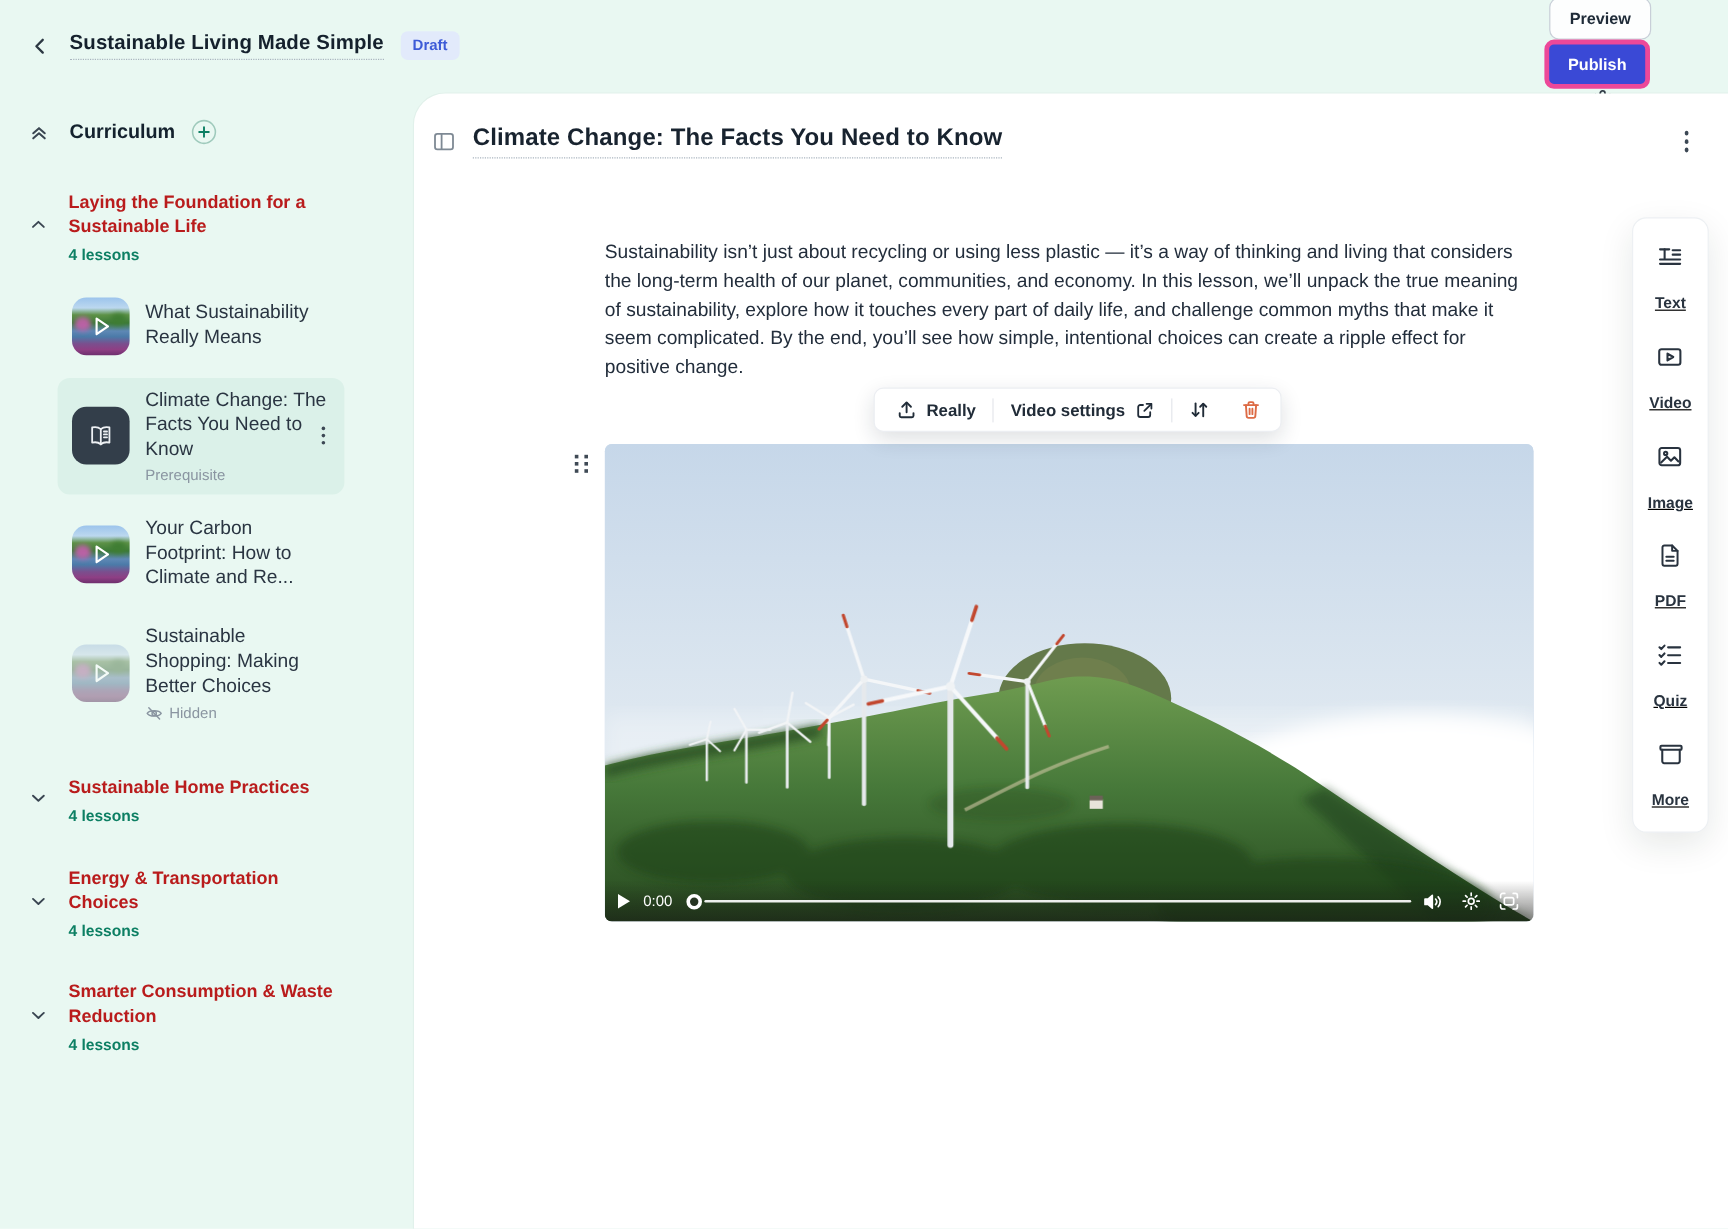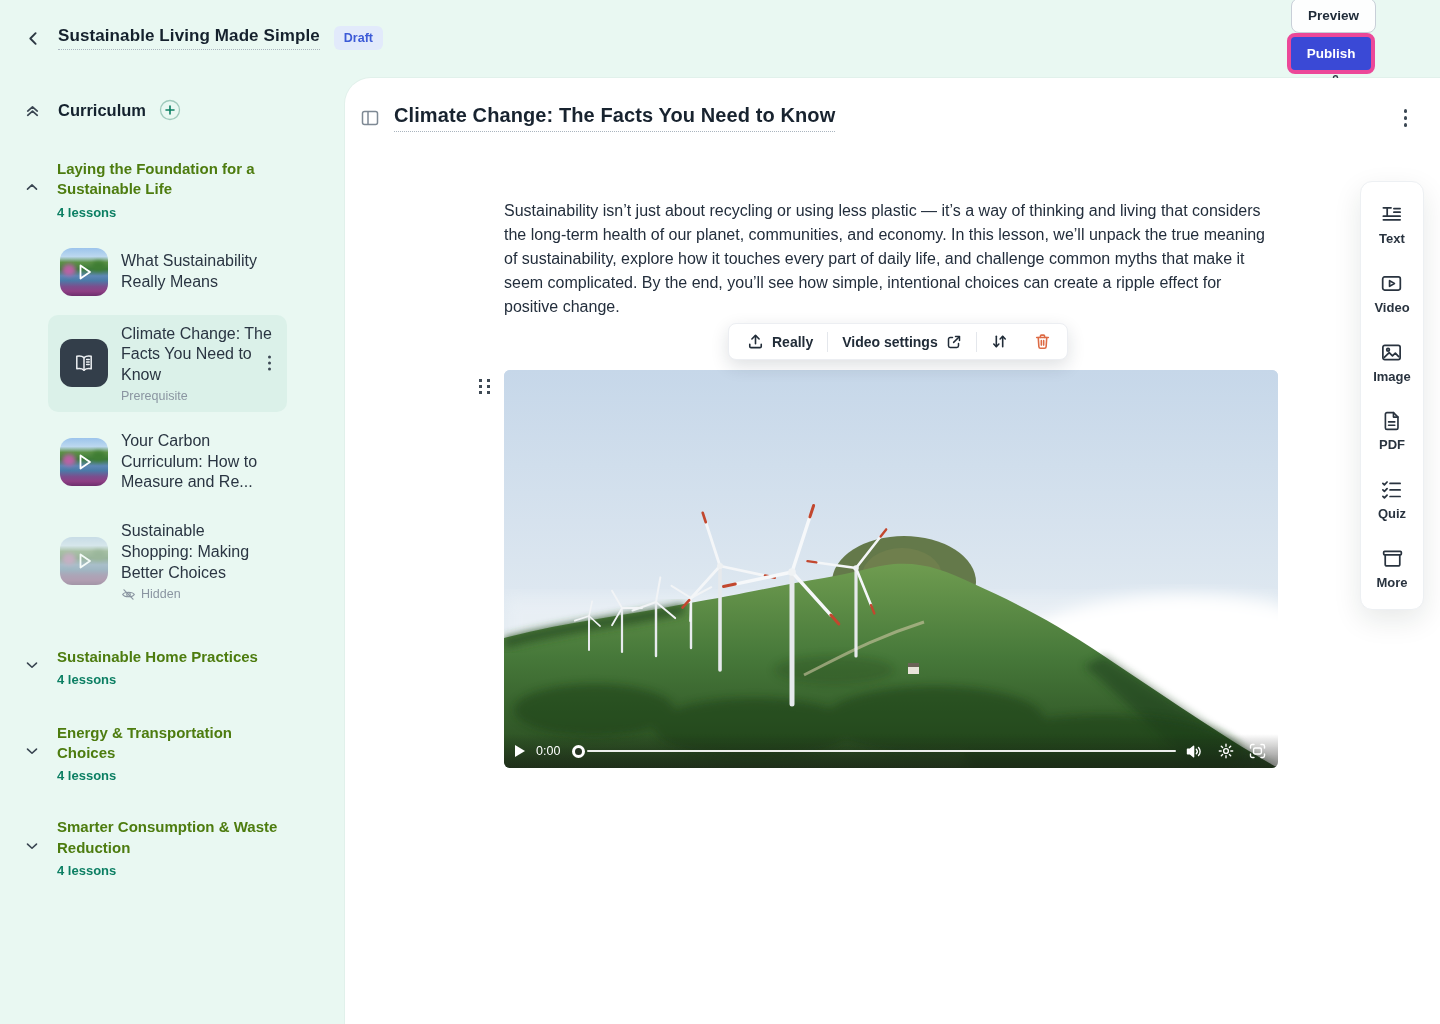--- a/index.html
+++ b/index.html
@@ -20,21 +20,21 @@
   .gear-btn { margin-left:21px; }
 
   
   .sidebar { position:absolute; left:0; top:76px; width:305px; bottom:0; overflow:hidden; }
   .curriculum-header { margin-top:23px; display:flex; align-items:center; padding-left:24px; }
   .curriculum-title { margin-left:17px; font-size:16.5px; font-weight:700; color:#14222e; }
   .add-circle { margin-left:13px; }
   .section { position:relative; padding-left:57px; padding-right:20px; }
   .section-chevron { position:absolute; left:24px; top:50%; transform:translateY(-62%); cursor:pointer; }
   .sec1 { margin-top:38px; }
-  .section-title { font-size:15px; font-weight:700; color:#4d7c0f; line-height:1.35; cursor:pointer; }
+  .section-title { font-size:15px; font-weight:700; color:#b91c1c; line-height:1.35; cursor:pointer; }
   .section-meta { margin-top:5px; font-size:13px; font-weight:600; color:#0c7f63; }
   .lessons { margin-top:19px; display:flex; flex-direction:column; gap:10px; }
   .lesson-row { position:relative; display:flex; align-items:center; margin:0 18px 0 48px; padding:9px 10px 9px 12px; border-radius:10px; cursor:pointer; }
   .lesson-row.selected { background:#dbf1e9; }
   .thumb { width:48px; height:48px; border-radius:12px; flex:none; position:relative; overflow:hidden; }
   .thumb-photo { background:linear-gradient(180deg,#9cc4ec 0%,#bcd8ef 18%,#5d9247 30%,#3c7a37 44%,#5e88b5 58%,#4b7aa8 68%,#7a4f8e 80%,#8e3f84 90%,#6e2f6e 100%); }
   .thumb-photo .blob1{ position:absolute; left:2px; top:16px; width:14px; height:12px; background:#c75fae; border-radius:50%; filter:blur(2px); opacity:.9;}
   .thumb-photo .blob2{ position:absolute; right:3px; top:13px; width:13px; height:10px; background:#3f7d33; border-radius:50%; filter:blur(2px);}
   .thumb-play { position:absolute; inset:0; display:flex; align-items:center; justify-content:center; }
   .thumb-dark { background:#333e4a; display:flex; align-items:center; justify-content:center; }
@@ -64,21 +64,21 @@
 
   .video-block { position:absolute; left:159px; top:292px; width:774px; height:398px; border-radius:6px; overflow:hidden; background:#c9d9ea; }
   .player-bar { position:absolute; left:0; right:0; bottom:0; height:34px; display:flex; align-items:center; padding:0 12px 0 10px; background:linear-gradient(to top, rgba(25,25,22,.55), rgba(25,25,22,0)); }
   .player-time { color:#fff; font-size:12.5px; margin-left:10px; }
   .scrub-knob { margin-left:12px; width:13px; height:13px; border-radius:50%; border:3px solid #fff; background:rgba(40,40,40,.45); flex:none; cursor:pointer; }
   .scrub-track { flex:1; height:2.5px; background:rgba(255,255,255,.92); margin:0 10px 0 2px; border-radius:2px; cursor:pointer; }
   .player-icons { display:flex; align-items:center; gap:15px; }
 
   
   .tool-panel { position:absolute; right:16px; top:103px; width:64px; background:#fff; border:1px solid #edf0f3; border-radius:12px; box-shadow:0 10px 28px rgba(16,36,28,.10); padding:21px 0 19px; display:flex; flex-direction:column; align-items:center; gap:26px; }
-  .tool-item { display:flex; flex-direction:column; align-items:center; gap:5px; background:none; border:none; cursor:pointer; }
+  .tool-item { display:flex; flex-direction:column; align-items:center; gap:19px; background:none; border:none; cursor:pointer;text-decoration:underline; }
   .tool-label { font-size:13px; font-weight:700; color:#29333f; }
 </style>
 </head>
 <body>
 
 <header class="app-header">
   <button class="icon-btn">
     <span>
       <svg width="17" height="17" viewBox="0 0 16 16" fill="none" stroke="#2c3843" stroke-width="1.8" stroke-linecap="round" stroke-linejoin="round">
           <path d="M10 3 L5 8 L10 13"></path>
@@ -184,21 +184,21 @@
       <div class="thumb thumb-photo">
         <span class="blob1"></span>
           <span class="blob2"></span>
         <span class="thumb-play">
           <svg width="22" height="22" viewBox="0 0 22 22" fill="none" stroke="#ffffff" stroke-width="1.8" stroke-linejoin="round">
               <path d="M7.5 4.5 L17 11 L7.5 17.5 Z"></path>
             </svg>
         </span>
       </div>
       <div class="lesson-text">
-        <div class="lesson-title">Your Carbon Curriculum: How to Measure and Re...</div>
+        <div class="lesson-title">Your Carbon Footprint: How to Climate and Re...</div>
       </div>
     </div>
 
     <div class="lesson-row">
       <div class="thumb thumb-photo faded">
         <span class="blob1"></span>
           <span class="blob2"></span>
         <span class="thumb-play">
           <svg width="22" height="22" viewBox="0 0 22 22" fill="none" stroke="#ffffff" stroke-width="1.8" stroke-linejoin="round">
               <path d="M7.5 4.5 L17 11 L7.5 17.5 Z"></path>

